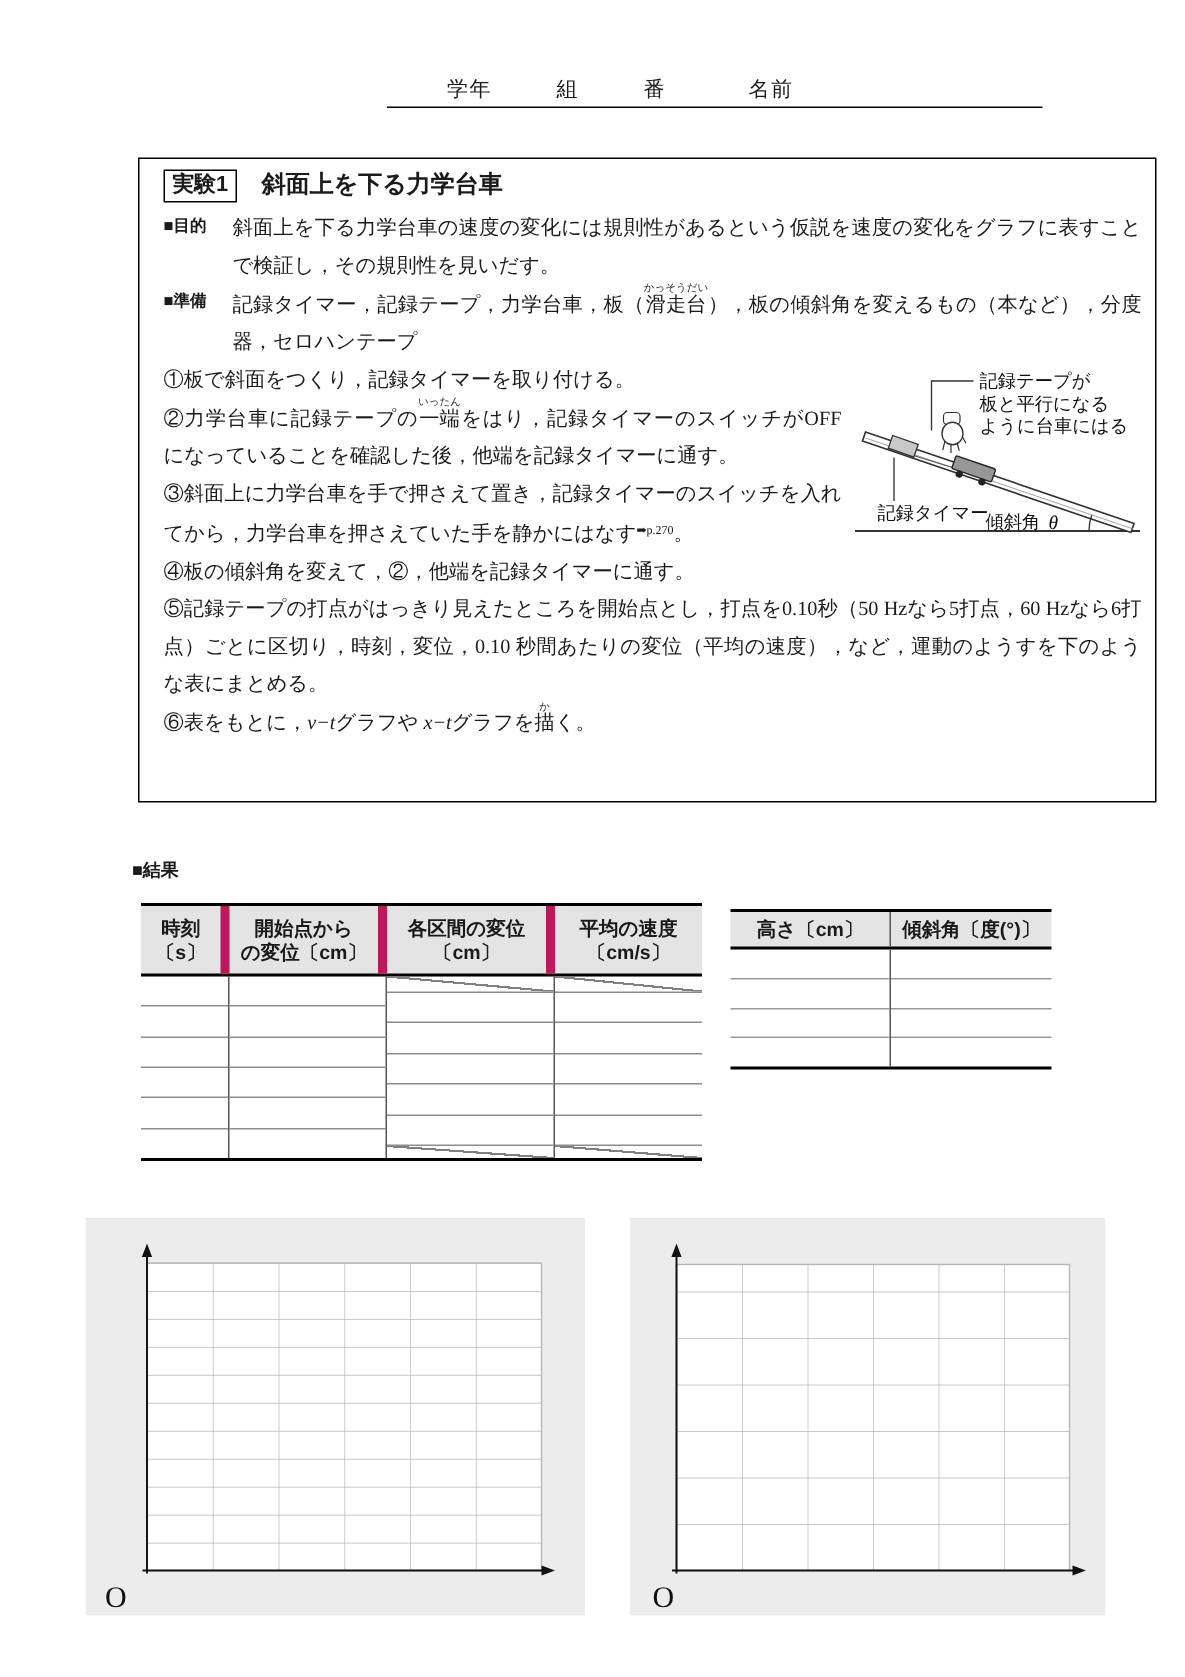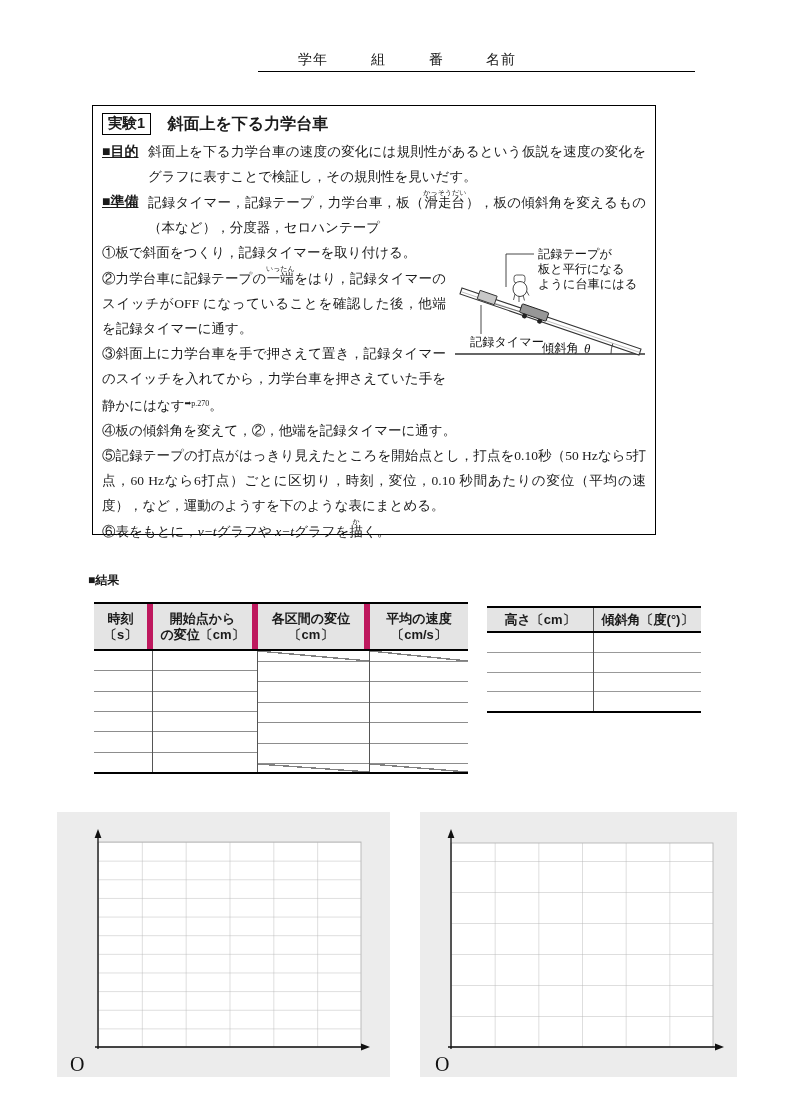--- a/index.html
+++ b/index.html
@@ -4,32 +4,32 @@
 <style>
   html,body{margin:0;padding:0;background:#fff;}
   .page{position:relative;width:790px;height:1118px;background:#ffffff;overflow:hidden;
         font-family:"Liberation Serif","DejaVu Serif",serif;color:#1a1a1a;}
   .gothic{font-family:"Liberation Sans","DejaVu Sans",sans-serif;font-weight:bold;}
 
   
   .namebar{position:absolute;left:258px;top:47px;width:437px;height:24px;
            border-bottom:1.5px solid #000;}
   .namebar span{position:absolute;bottom:2px;font-size:14px;letter-spacing:1px;}
-  .nf0{left:40px;} .nf1{left:113px;} .nf2{left:171px;} .nf3{left:228px;}
-
-  
-  .expbox{position:absolute;left:92px;top:105px;width:564px;height:430px;
-          border:1.6px solid #000;box-sizing:border-box;padding:5px 9px 0 9px;
+  .nf0{left:40px;} .nf1{left:113px;} .nf2{left:171px;} .nf3{left:241px;}
+
+  
+  .expbox{position:absolute;left:92px;top:105px;width:679px;height:430px;
+          border:1.6px solid #000;box-sizing:border-box;padding:5px 9px 0 16px;
           font-size:13.5px;line-height:25px;}
   .titlerow{height:26px;line-height:26px;margin-bottom:2px;white-space:nowrap;}
   .badge{display:inline-block;border:1.6px solid #000;padding:0 5px 1px 5px;
          font-size:14.5px;line-height:19px;vertical-align:1px;}
   .etitle{font-size:16px;margin-left:13px;}
   .secrow{display:flex;}
-  .seclabel{flex:0 0 46px;font-size:14px;text-decoration:underline;}
+  .seclabel{flex:0 0 46px;font-size:11px;}
   .sectext{flex:1;text-align:justify;}
   .mlabel{margin:0;}
   .method{zoom:1;}
   .method:after{content:"";display:block;clear:both;}
   .step{margin:0;text-align:justify;}
   .caut .cgap{display:inline-block;width:13px;}
   ruby{ruby-align:center;line-height:normal;}
   rt{font-size:7px;line-height:normal;font-family:"Liberation Sans","DejaVu Sans",sans-serif;font-weight:normal;}
   sup.ref{font-size:8px;vertical-align:4px;letter-spacing:0;}
   i.math{font-family:"Liberation Serif","DejaVu Serif",serif;}

